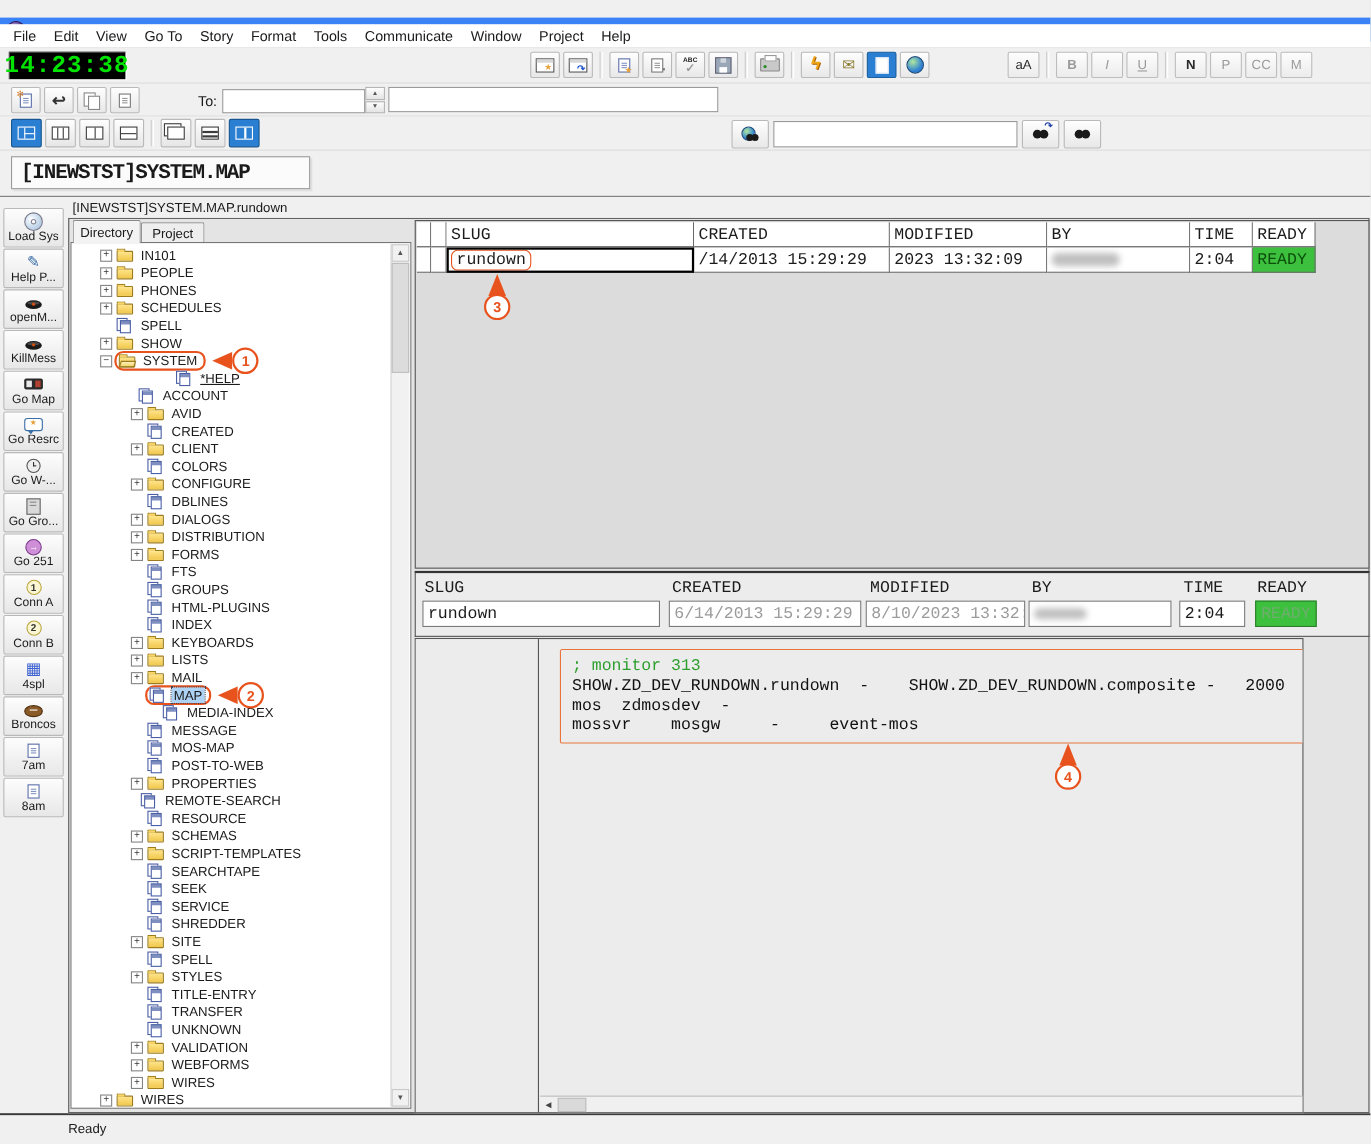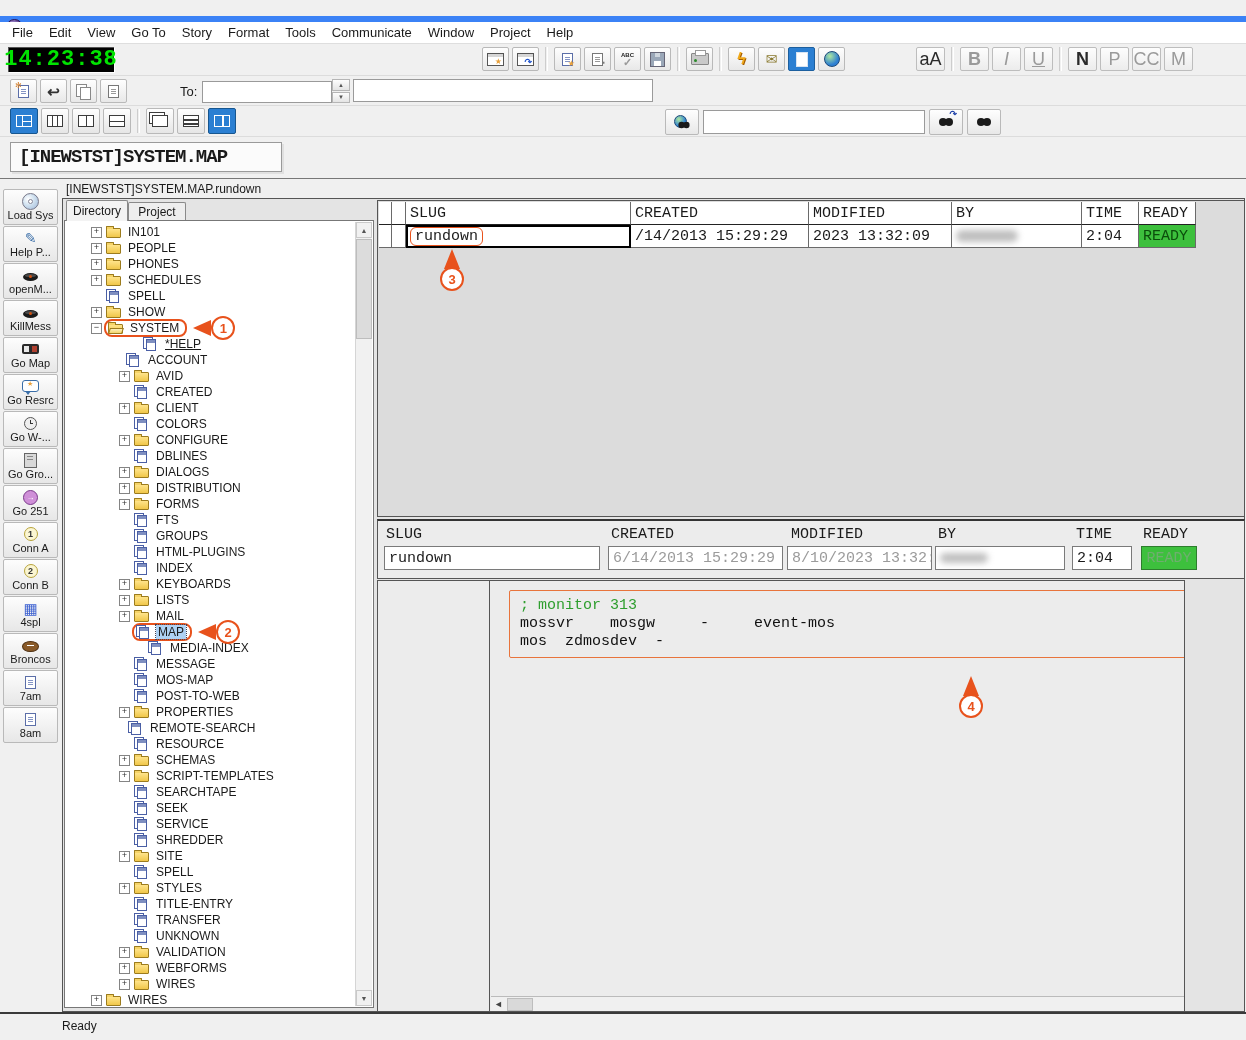--- a/index.html
+++ b/index.html
@@ -23,21 +23,21 @@
          font-family:"Liberation Mono","DejaVu Sans Mono",monospace;font-weight:bold;font-size:22px;
          display:flex;align-items:center;justify-content:center;letter-spacing:1px;
          box-shadow:inset 1px 1px 0 #555, 1px 1px 0 #fff}
   .btn-group{position:absolute;top:3px;display:flex;align-items:center;gap:3px}
   .tbtn{width:27px;height:24px;border:1px solid #b9b9b9;border-radius:2px;background:linear-gradient(#fefefe,#e8e8e8);
         display:flex;align-items:center;justify-content:center;box-sizing:border-box}
   .tbtn.active{background:#2b7fd2;border-color:#1c5f9e}
   .vsep{width:1px;height:24px;border-left:1px solid #cdcdcd;border-right:1px solid #fff;margin:0 3px}
 
   .fbtn{width:29px;height:24px;border:1px solid #bdbdbd;border-radius:2px;background:linear-gradient(#fdfdfd,#ececec);
-        display:flex;align-items:center;justify-content:center;font-size:18px;color:#2a2a2a;box-sizing:border-box}
+        display:flex;align-items:center;justify-content:center;font-size:12px;color:#2a2a2a;box-sizing:border-box}
   .fbtn.dis{color:#9a9a9a}
   .fbtn.b{font-weight:bold}.fbtn.i{font-style:italic}.fbtn.u{text-decoration:underline}
 
   #to-label{position:absolute;left:180px;top:7px;font-size:13px}
   #to-combo{position:absolute;left:202px;top:4px;width:128px;height:20px;background:#fff;border:1px solid #9a9a9a}
   #to-spin{position:absolute;left:332px;top:2px;width:18px;height:24px;display:flex;flex-direction:column;gap:1px}
   #to-spin div{flex:1;border:1px solid #b5b5b5;background:linear-gradient(#fdfdfd,#e4e4e4);display:flex;align-items:center;justify-content:center;font-size:6px;color:#555}
   #wide-field{position:absolute;left:353px;top:2px;width:300px;height:23px;background:#fff;border:1px solid #9a9a9a;box-sizing:border-box}
 
   
@@ -500,21 +500,21 @@
         </div>
         <div class="tree-row" style="padding-left: 26px;">
           <span class="xbox">−</span>
           <span class="anno-wrap">
             <span class="f-ic f-open"></span>
             <span class="t-label">SYSTEM</span>
           </span>
           <span class="arrow-left"></span>
           <span class="anno-circle">1</span>
         </div>
-        <div class="tree-row" style="padding-left: 63px; text-decoration: underline;">
+        <div class="tree-row" style="padding-left: 80px; text-decoration: underline;">
           <span class="xspace"></span>
           <span class="q-ic"></span>
           <span class="t-label">*HELP</span>
         </div>
         <div class="tree-row" style="padding-left: 46px;">
           <span class="xspace"></span>
           <span class="q-ic"></span>
           <span class="t-label">ACCOUNT</span>
         </div>
         <div class="tree-row" style="padding-left: 54px;">
@@ -778,22 +778,23 @@
     </div>
   <div class="d-field" style="left:694px;width:60px">2:04</div>
   <div class="d-field" id="d-ready" style="left:763px;width:56px">READY</div>
 </div>
 
 <div id="story-panel">
   <div id="story-leftcol"></div>
   <div id="story-body">
     <div id="story-box">
         <div class="story-line green">; monitor 313</div>
+        <div class="story-line">SHOW.ZD_DEV_RUNDOWN.rundown  -    SHOW.ZD_DEV_RUNDOWN.composite -   2000</div>
+        <div class="story-line">mos  zdmosdev  -</div>
         <div class="story-line">mossvr    mosgw     -     event-mos</div>
-        <div class="story-line">mos  zdmosdev  -</div>
       </div>
     <div class="anno-v" style="left:468px;top:95px">
       <div class="arrow-up"></div>
       <div class="anno-circle" style="margin-top:-2px">4</div>
     </div>
   </div>
   <div id="story-hscroll">
     <div id="hs-btn">◄</div>
     <div id="hs-thumb"></div>
   </div>

